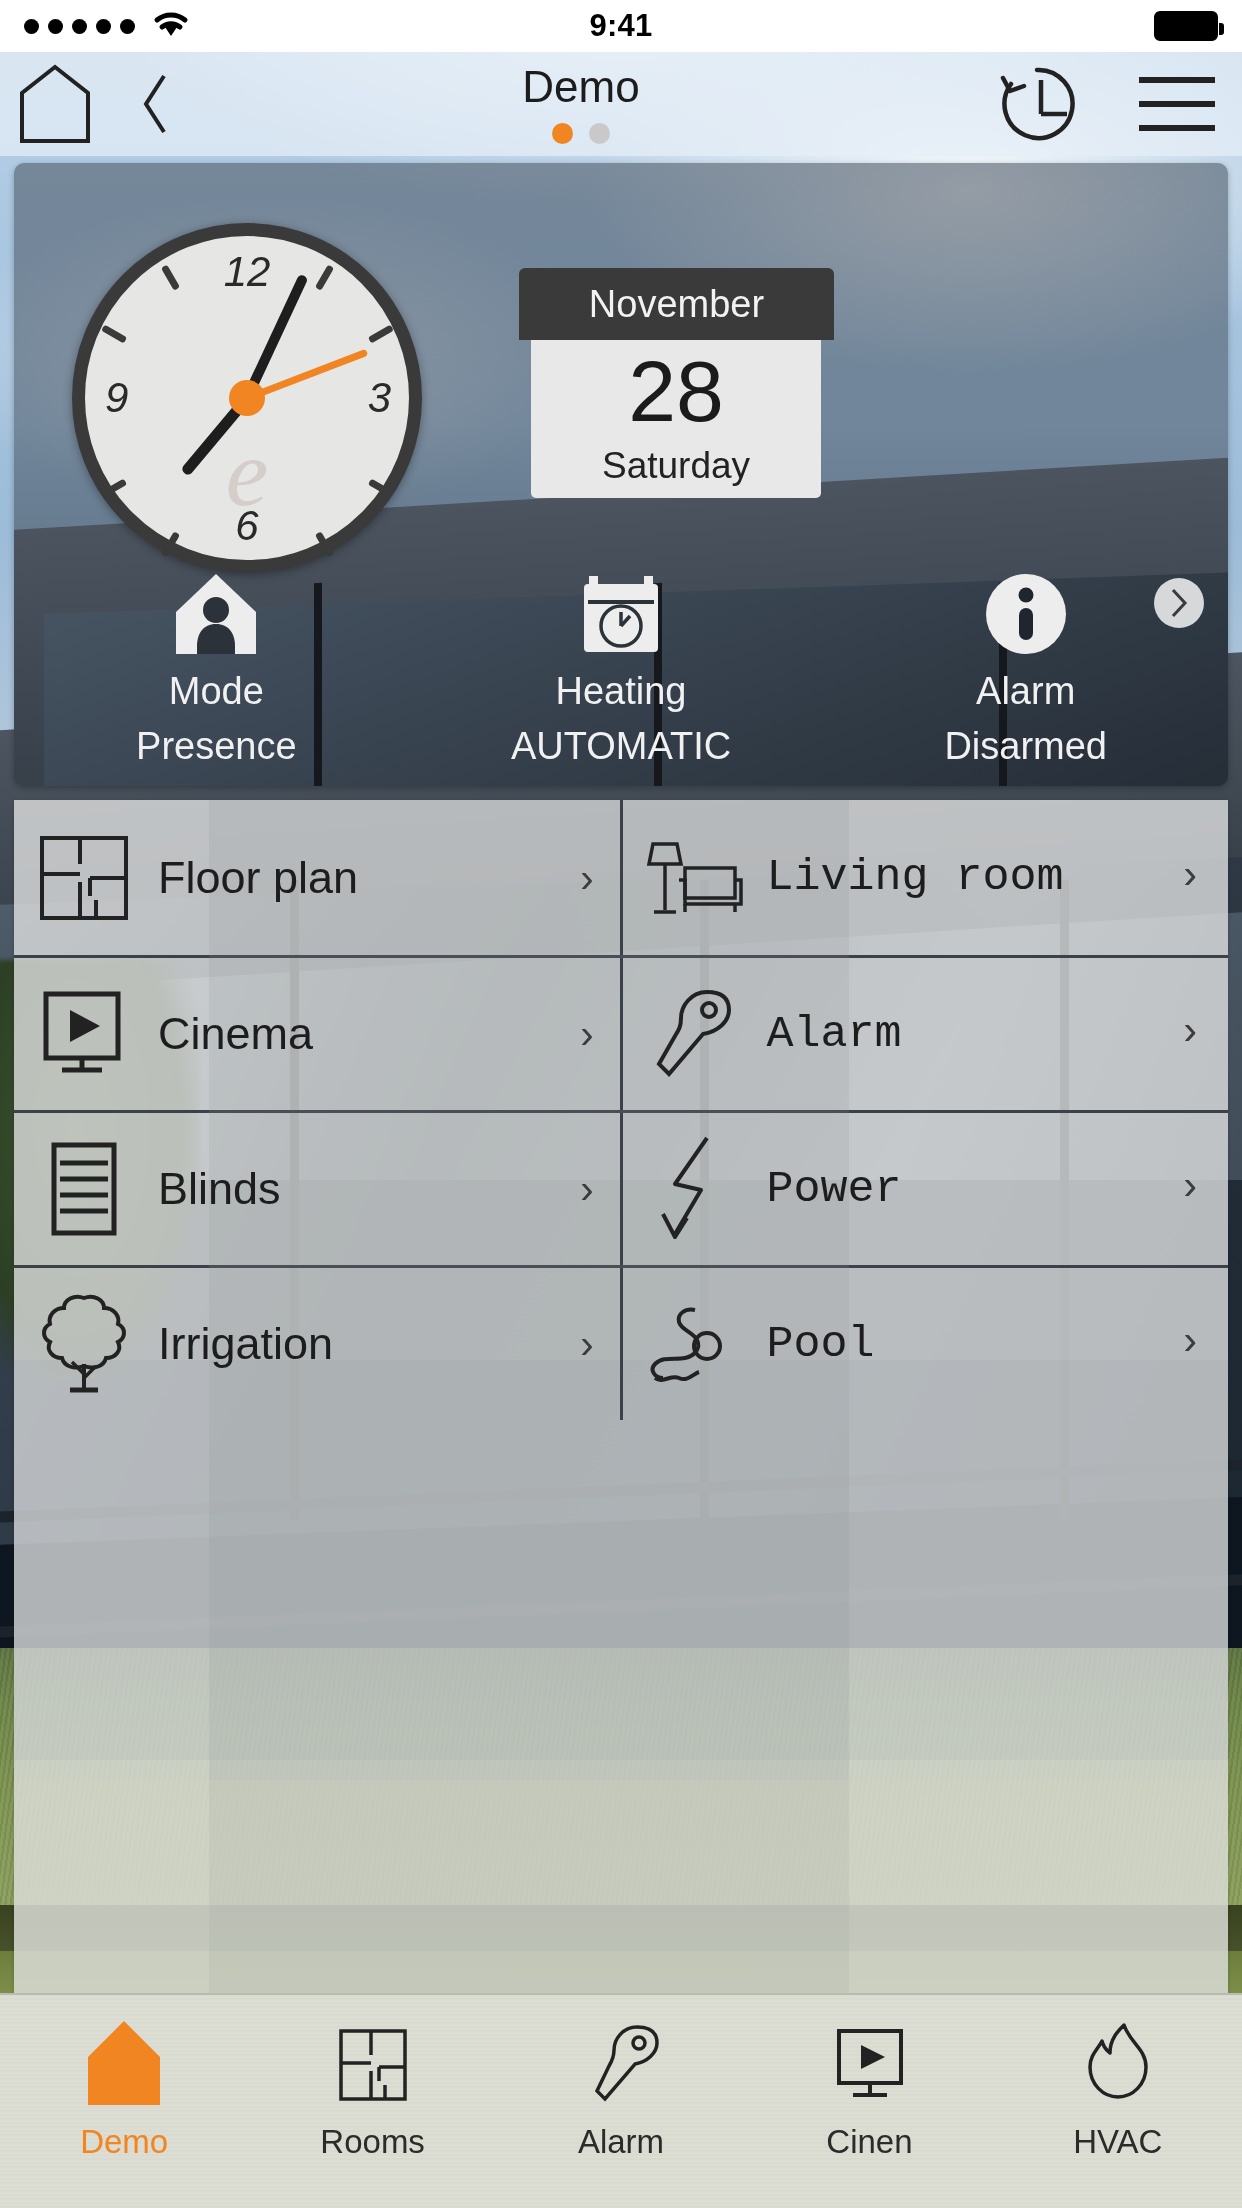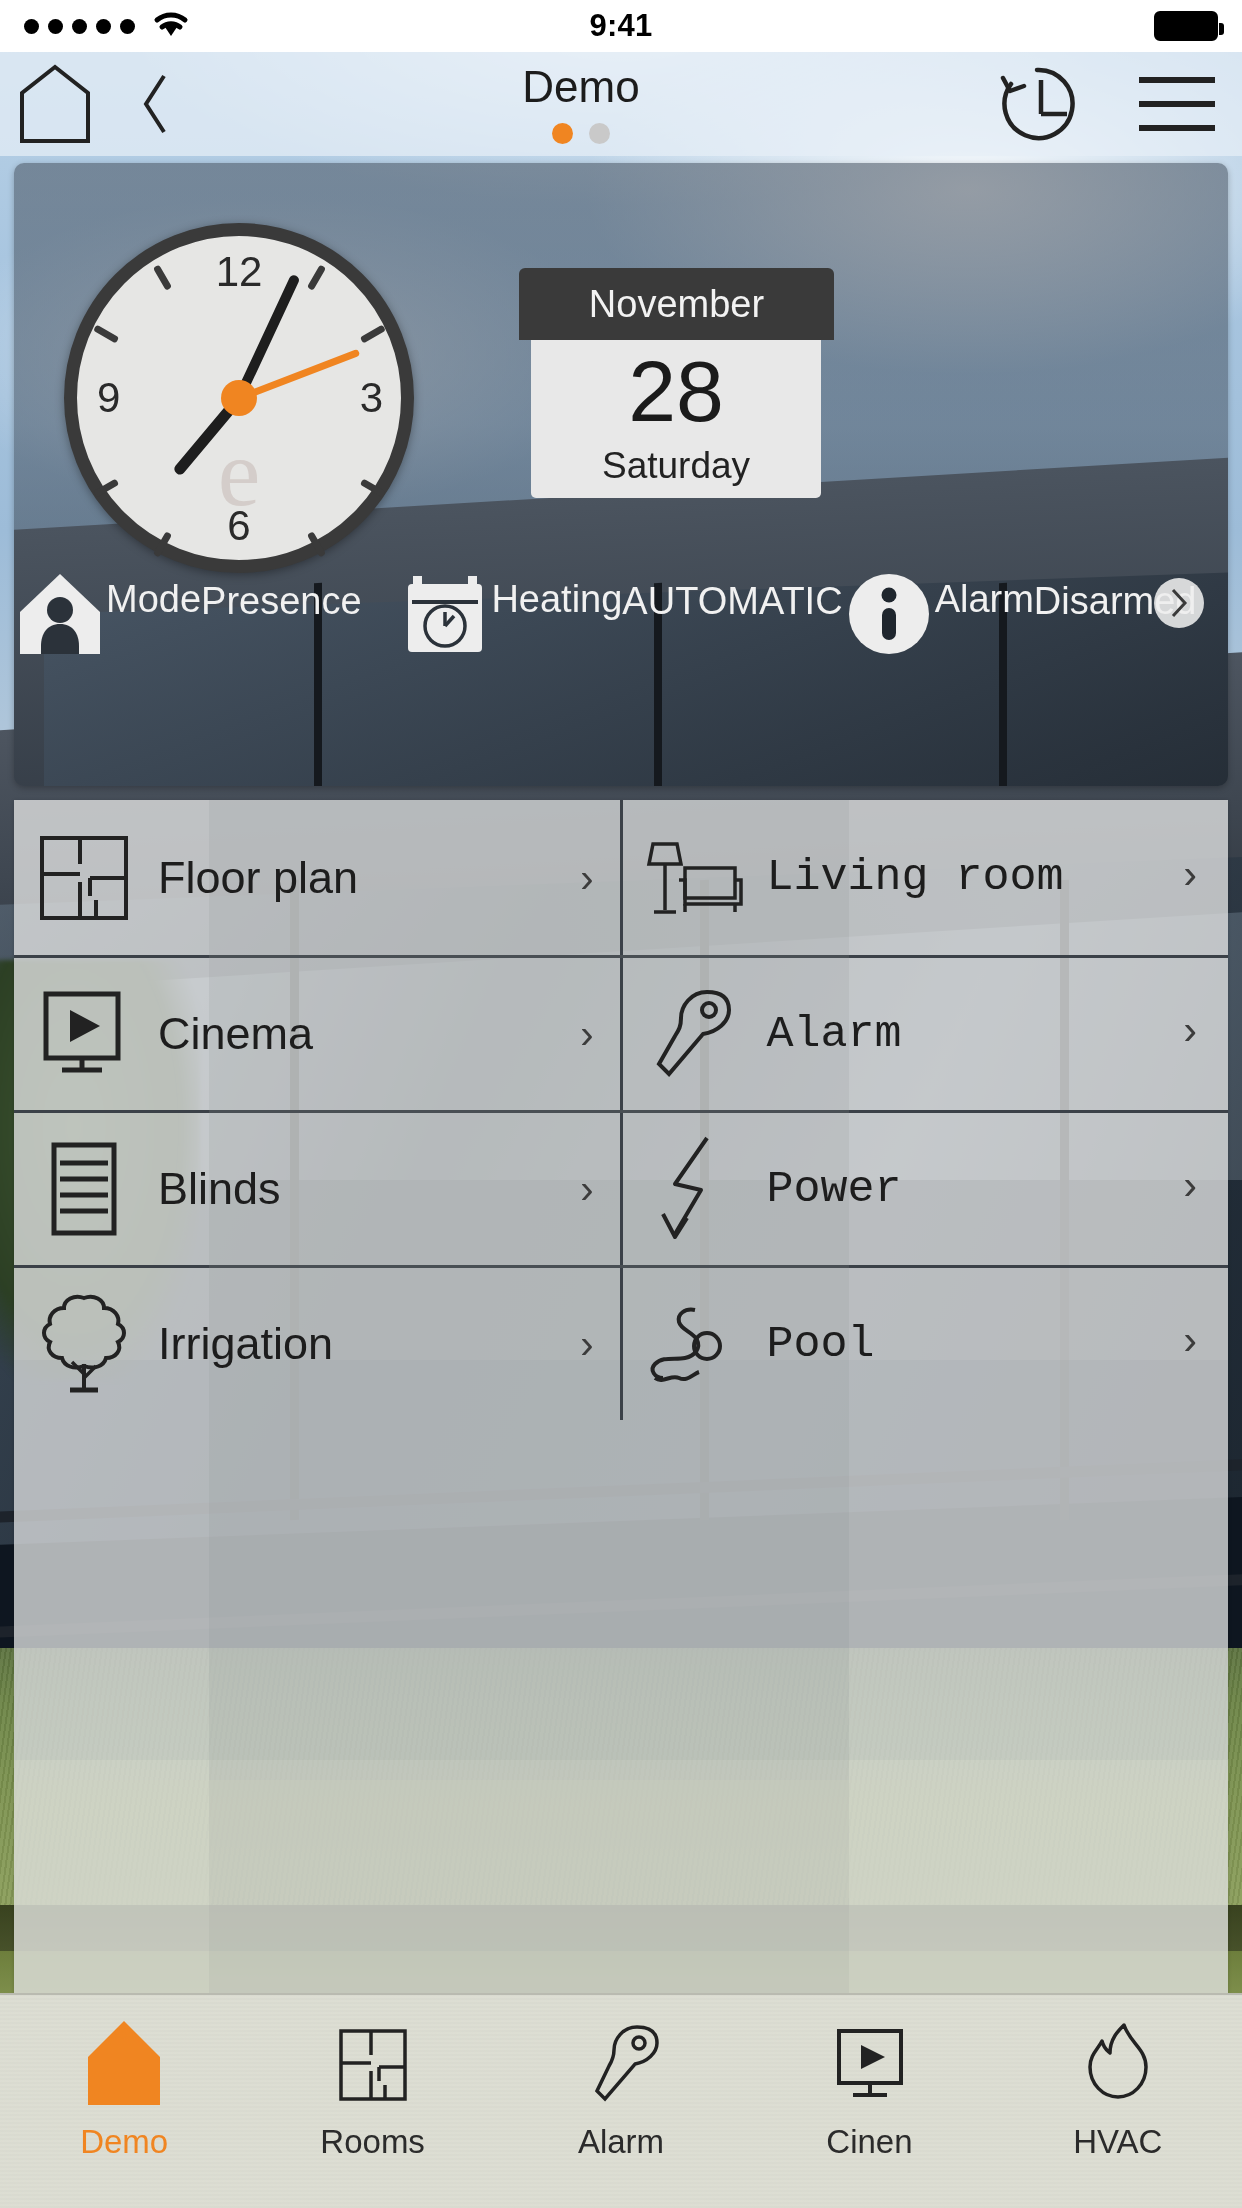--- a/index.html
+++ b/index.html
@@ -118,24 +118,25 @@
   }
   .hero-house2 {
     position:absolute; left:30px; top:430px; width:1200px; height:260px;
     background:linear-gradient(160deg, rgba(70,84,99,.9), rgba(34,42,51,.96));
     transform:skewY(-2deg);
   }
   .hero-mull { position:absolute; width:8px; background:#15191e; top:420px; height:230px; transform:skewY(-2deg);}
 
   
   #clock {
-    position:absolute; left:50px; top:60px; width:350px; height:350px;
+    position:absolute; left:58px; top:60px; width:350px; height:350px;
     border-radius:50%; background:#e6e6e4;
     border:13px solid #3a3a3a;
     box-shadow:0 2px 10px rgba(0,0,0,.35);
+    font-style:italic;
   }
   .tick { position:absolute; left:50%; top:8px; width:7px; height:26px;
           background:#3a3a3a; border-radius:3px; transform-origin:50% 167px; margin-left:-3.5px; }
   .num { position:absolute; font-size:42px; color:#2a2a2a; font-weight:400; }
   .n12 { top:12px; left:50%; transform:translateX(-50%); }
   .n3  { right:18px; top:50%; transform:translateY(-50%); }
   .n6  { bottom:10px; left:50%; transform:translateX(-50%); }
   .n9  { left:20px; top:50%; transform:translateY(-50%); }
   .hand { position:absolute; left:50%; bottom:50%; transform-origin:50% 100%; border-radius:5px; }
   .hand.hour  { width:11px; height:98px;  background:#1e1e1e; margin-left:-5.5px; transform:rotate(220deg); }
@@ -162,21 +163,21 @@
     display:flex; flex-direction:column; align-items:center; justify-content:center;
   }
   .cal-day { font-size:86px; color:#1b1b1b; line-height:.95; font-weight:400; }
   .cal-wd  { font-size:37px; color:#222; margin-top:12px; }
 
   
   #statusrow {
     position:absolute; left:0; right:0; bottom:18px; height:200px;
     display:flex; align-items:flex-start; z-index:4;
   }
-  .st-tile { flex:1; display:flex; flex-direction:row; }
+  .st-tile { flex:1; display:flex; flex-direction:column; align-items:center; }
   .st-icon { height:92px; display:flex; align-items:center; justify-content:center; }
   .st-l1 { font-size:38px; color:#f1f1f1; margin-top:10px; }
   .st-l2 { font-size:38px; color:#f1f1f1; margin-top:12px; }
   .st-next {
     position:absolute; right:24px; top:10px; width:50px; height:50px;
     border-radius:50%; background:rgba(238,238,238,.88);
     display:flex; align-items:center; justify-content:center;
   }
 
   

